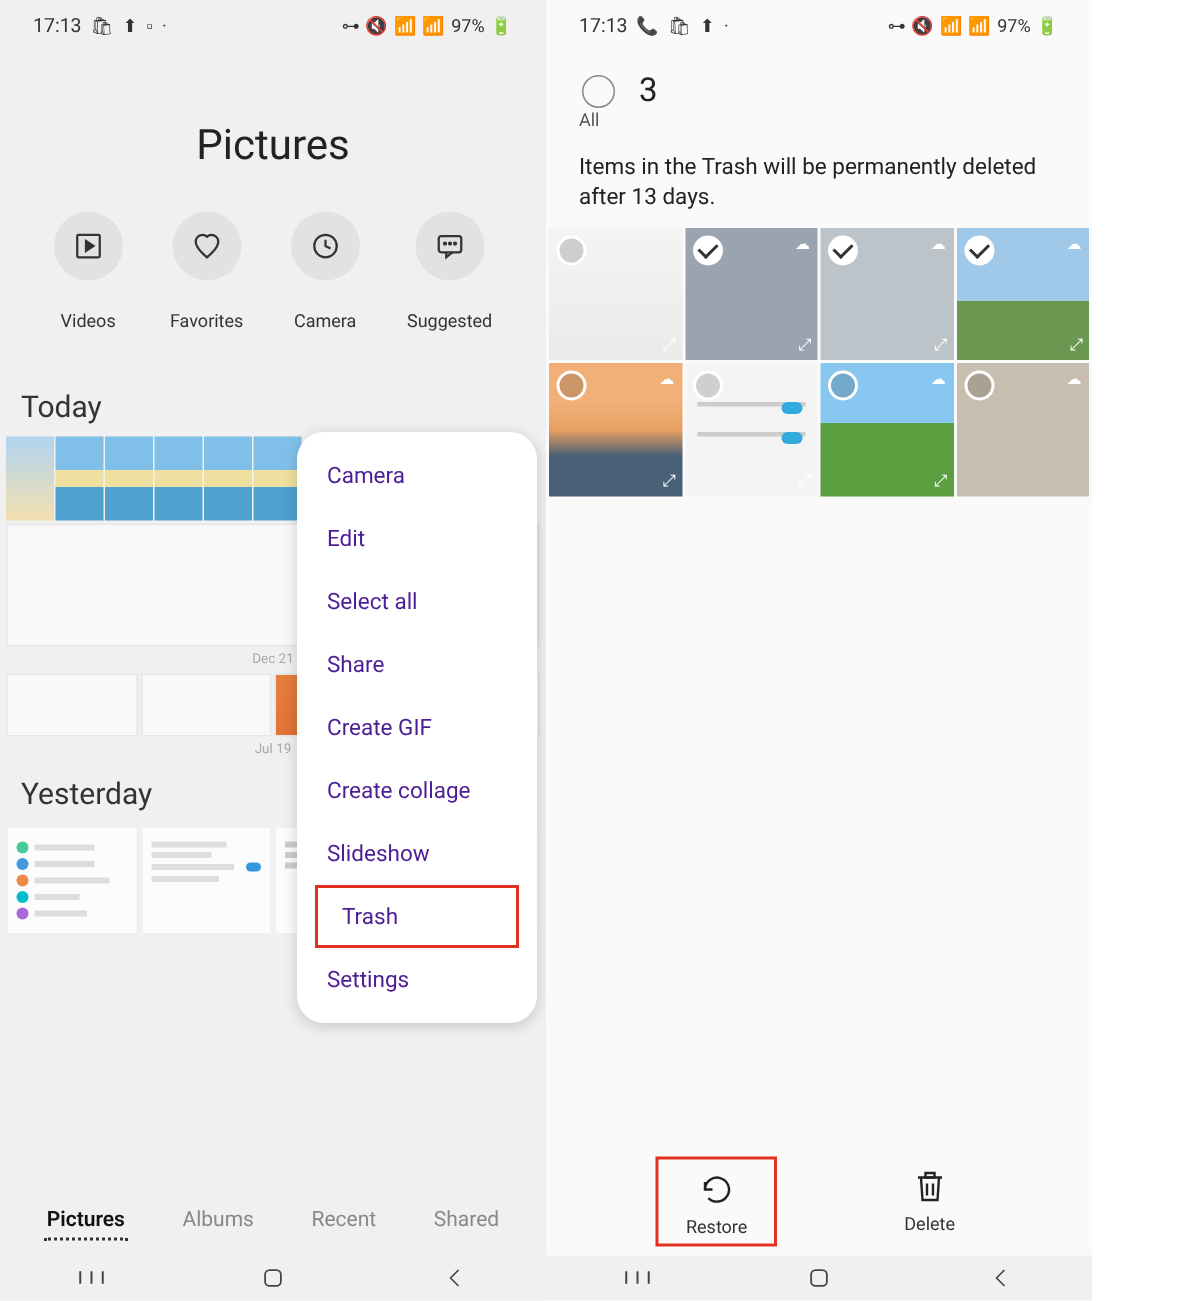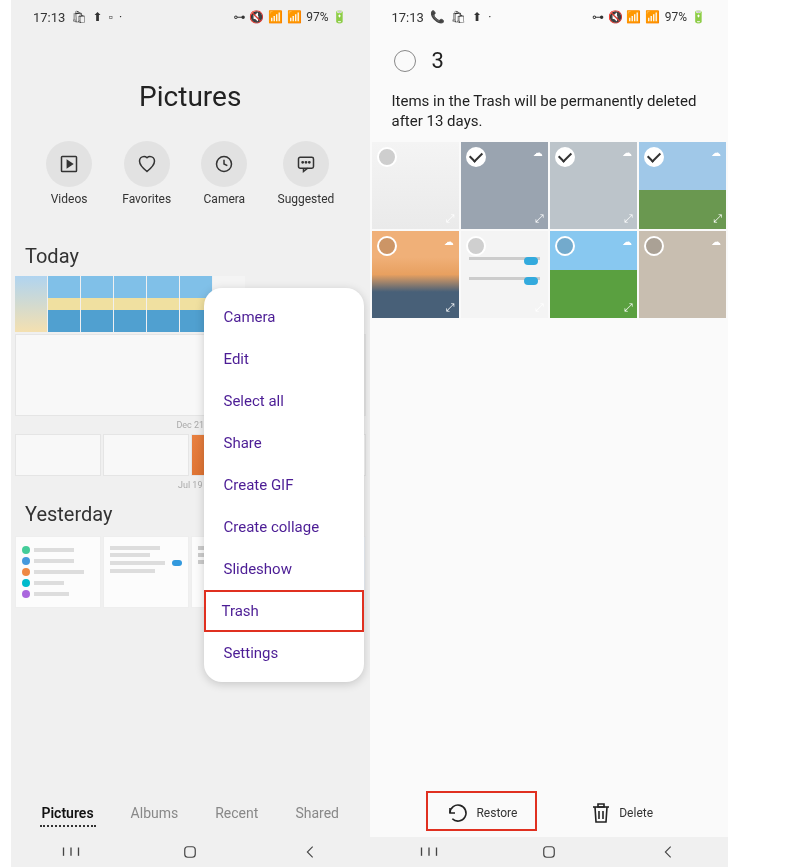--- a/index.html
+++ b/index.html
@@ -1,31 +1,31 @@
 <!DOCTYPE html>
 <html><head>
 <meta charset="utf-8">
 <style>
 * { margin: 0; padding: 0; box-sizing: border-box; }
 body { font-family: -apple-system, BlinkMacSystemFont, "Segoe UI", Roboto, sans-serif; background: #fff; width: 800px; height: 867px; overflow: hidden; }
-.container { display: flex; width: 728px; height: 867px; padding-left: 11px; }
+.container { display: flex; width: 728px; height: 867px; }
 .phone { flex: 1; position: relative; background: #f0f0f0; overflow: hidden; display: flex; flex-direction: column; }
 
 
 .status-bar { display: flex; justify-content: space-between; align-items: center; padding: 8px 22px 4px; font-size: 13px; color: #333; height: 30px; }
 .status-left { display: flex; align-items: center; gap: 6px; }
 .status-right { display: flex; align-items: center; gap: 4px; font-size: 12px; }
 .status-icon { font-size: 12px; }
 
 
 .title-area { text-align: center; padding: 50px 0 28px; }
 .title-area h1 { font-size: 28px; font-weight: 400; color: #222; }
 
 .category-row { display: flex; justify-content: space-around; padding: 0 20px 28px; }
-.category-item { display: flex; flex-direction: column; align-items: center; gap: 5px; }
+.category-item { display: flex; flex-direction: column; align-items: center; gap: 20px; }
 .category-circle { width: 46px; height: 46px; border-radius: 50%; background: #e2e2e2; display: flex; align-items: center; justify-content: center; }
 .category-circle svg { width: 20px; height: 20px; stroke: #333; fill: none; stroke-width: 1.8; }
 .category-label { font-size: 12px; color: #333; }
 
 .section-label { font-size: 20px; color: #333; padding: 10px 14px 8px; font-weight: 400; }
 
 .thumbs { display: flex; flex-wrap: wrap; gap: 1px; padding: 0 4px; }
 .thumb { background: #ddd; height: 56px; }
 .thumb.w1 { width: 32px; }
 .thumb.sky { background: linear-gradient(#b0d4f0, #f4e0b0); }
@@ -36,21 +36,21 @@
 .big-thumb { flex: 1; height: 82px; background: #f8f8f8; border: 1px solid #e5e5e5; font-size: 7px; color: #aaa; padding: 4px; }
 .big-thumb.half { height: 42px; }
 .settings-thumb { flex: 1; background: #fcfcfc; border: 1px solid #eee; padding: 6px; font-size: 8px; color: #888; }
 .settings-row { display: flex; align-items: center; gap: 4px; margin: 3px 0; }
 .dot { width: 8px; height: 8px; border-radius: 50%; }
 .dot.g { background: #4c9; } .dot.b { background: #49d; } .dot.o { background: #e84; } .dot.p { background: #a6d; } .dot.c { background: #0bc; }
 
 
 .menu-popup { position: absolute; top: 288px; right: 6px; width: 160px; background: #fff; border-radius: 18px; box-shadow: 0 2px 10px rgba(0,0,0,0.18); padding: 8px 0; z-index: 10; }
 .menu-item { padding: 12px 20px; font-size: 15px; color: #4c1d95; }
-.menu-item.highlighted { border: 2px solid #e03020; margin: 0 0; padding: 10px 16px; }
+.menu-item.highlighted { border: 2px solid #e03020; margin: 0 12px; padding: 10px 16px; }
 
 
 .bottom-tabs { position: absolute; bottom: 30px; left: 0; right: 0; display: flex; justify-content: space-around; padding: 10px 12px; background: #f0f0f0; }
 .tab-item { font-size: 14px; color: #888; padding: 4px 2px; }
 .tab-item.active { color: #111; font-weight: 600; border-bottom: 2px dotted #333; }
 
 
 .nav-bar { position: absolute; bottom: 0; left: 0; right: 0; height: 30px; display: flex; justify-content: space-around; align-items: center; background: #f0f0f0; }
 .nav-btn { width: 20px; height: 16px; display: flex; align-items: center; justify-content: center; }
 .nav-btn svg { stroke: #444; fill: none; stroke-width: 1.6; }
@@ -74,21 +74,21 @@
 .gthumb.g2 { background: #9aa4b0; }
 .gthumb.g3 { background: #bcc4ca; }
 .gthumb.g4 { background: linear-gradient(#a0c8e8 55%, #6a9850 55%); }
 .gthumb.g5 { background: linear-gradient(#f0b078 30%, #e8a060 50%, #486078 70%); }
 .gthumb.g6 { background: #f4f4f4; }
 .gthumb.g7 { background: linear-gradient(#88c8f0 45%, #5aa040 45%); }
 .gthumb.g8 { background: #c8beb0; }
 
 
 .action-bar { position: absolute; bottom: 30px; left: 0; right: 0; display: flex; justify-content: space-around; padding: 10px 40px 6px; }
-.action-btn { display: flex; flex-direction: row; align-items: center; gap: 6px; padding: 8px 18px 4px; }
+.action-btn { display: flex; flex-direction: column; align-items: center; gap: 6px; padding: 8px 18px 4px; }
 .action-btn svg { width: 24px; height: 24px; stroke: #222; fill: none; stroke-width: 1.6; }
 .action-btn span { font-size: 12px; color: #333; }
 .action-btn.highlighted { border: 2.5px solid #e03020; }
 
 .date-label { font-size: 9px; color: #aaa; text-align: center; padding: 2px; }
 </style>
 </head>
 <body>
 
 <div class="container">
@@ -294,20 +294,21 @@
       <span class="status-icon">🔋</span>
     </div>
   </div>
 
   <div class="select-header">
     <div style="display:flex;flex-direction:column;align-items:center;gap:2px">
       <div class="select-all-circle"></div>
     </div>
     <div class="select-count">3</div>
   </div>
+  <div class="select-all-label">All</div>
 
   <div class="trash-notice">Items in the Trash will be permanently deleted after 13 days.</div>
 
   <div class="grid4">
     <div class="gthumb g1">
       <div class="sel empty"></div>
       <span class="expand">⤢</span>
     </div>
     <div class="gthumb g2">
       <div class="sel checked"></div>

